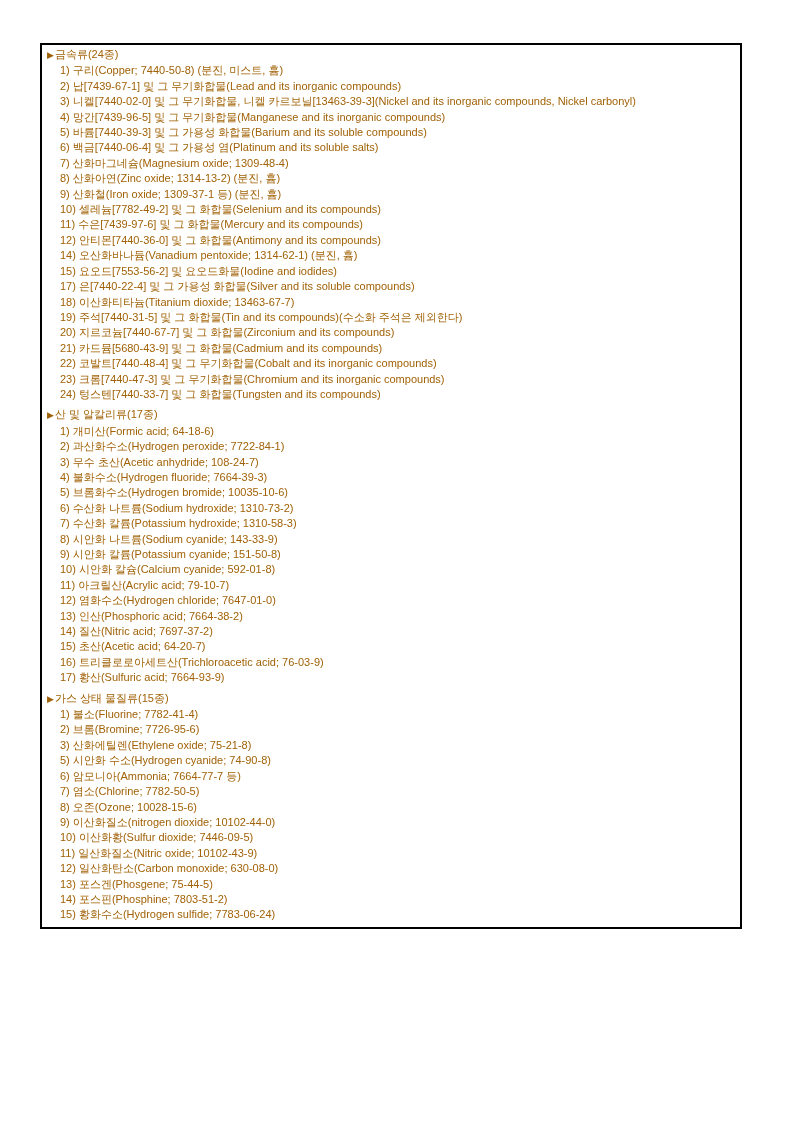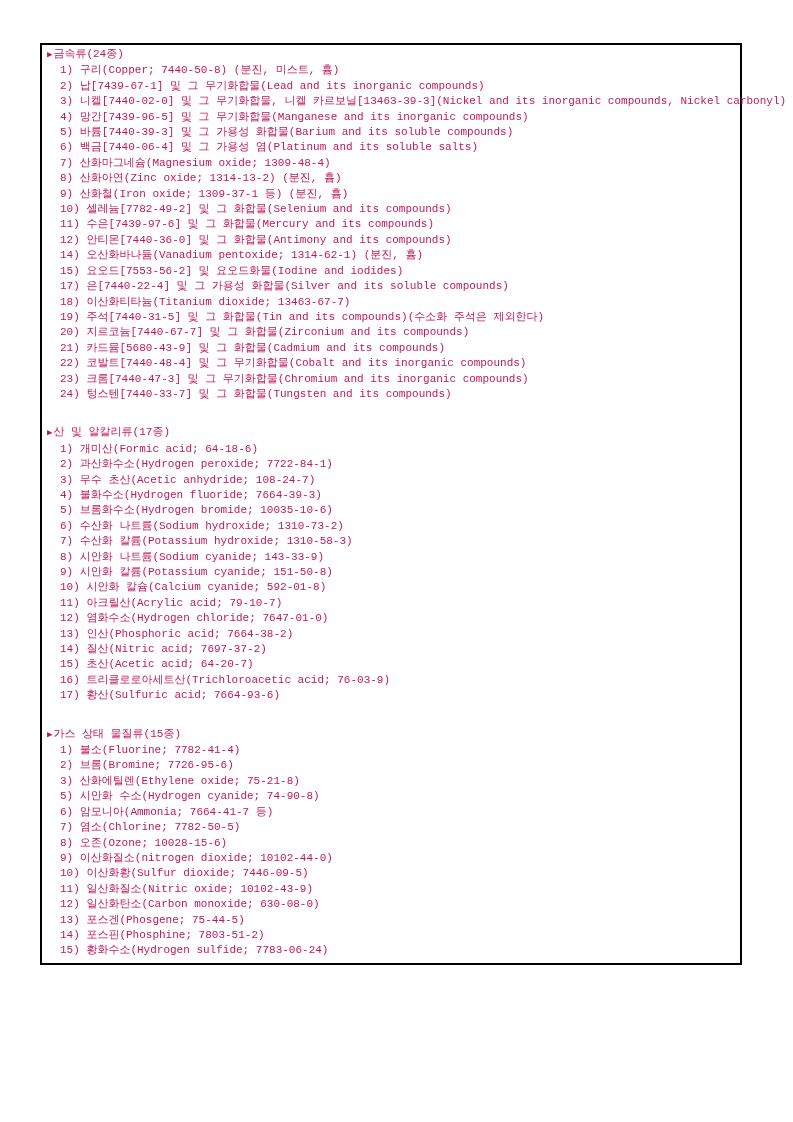--- a/index.html
+++ b/index.html
@@ -5,38 +5,38 @@
   html, body {
     margin: 0;
     padding: 0;
     background: #ffffff;
   }
   .page {
     position: relative;
     width: 793px;
     height: 1122px;
     background: #ffffff;
-    font-family: Liberation Mono, monospace;
-    color: #be185d;
+    font-family: Liberation Sans, sans-serif;
+    color: #a16207;
     overflow: hidden;
   }
   .content-box {
     position: absolute;
     left: 40px;
     top: 43px;
     width: 702px;
     box-sizing: border-box;
     border: 2px solid #000000;
     padding: 2px 6px 4px 5px;
     font-size: 11px;
     line-height: 15.4px;
     background: #ffffff;
   }
   .section + .section {
-    margin-top: 23px;
+    margin-top: 5px;
   }
   .section-header {
     white-space: nowrap;
   }
   .bullet {
     display: inline-block;
     font-size: 9px;
     margin-right: 1px;
     transform: translateY(-0.5px);
   }
@@ -93,32 +93,32 @@
           <div class="item-line">7) 수산화 칼륨(Potassium hydroxide; 1310-58-3)</div>
           <div class="item-line">8) 시안화 나트륨(Sodium cyanide; 143-33-9)</div>
           <div class="item-line">9) 시안화 칼륨(Potassium cyanide; 151-50-8)</div>
           <div class="item-line">10) 시안화 칼슘(Calcium cyanide; 592-01-8)</div>
           <div class="item-line">11) 아크릴산(Acrylic acid; 79-10-7)</div>
           <div class="item-line">12) 염화수소(Hydrogen chloride; 7647-01-0)</div>
           <div class="item-line">13) 인산(Phosphoric acid; 7664-38-2)</div>
           <div class="item-line">14) 질산(Nitric acid; 7697-37-2)</div>
           <div class="item-line">15) 초산(Acetic acid; 64-20-7)</div>
           <div class="item-line">16) 트리클로로아세트산(Trichloroacetic acid; 76-03-9)</div>
-          <div class="item-line">17) 황산(Sulfuric acid; 7664-93-6)</div>
+          <div class="item-line">17) 황산(Sulfuric acid; 7664-93-9)</div>
         </div>
   </div>
 
   <div class="section">
     <div class="section-header"><span class="bullet">▶</span><span class="section-title">가스 상태 물질류(15종)</span></div>
     <div class="section-items">
           <div class="item-line">1) 불소(Fluorine; 7782-41-4)</div>
           <div class="item-line">2) 브롬(Bromine; 7726-95-6)</div>
           <div class="item-line">3) 산화에틸렌(Ethylene oxide; 75-21-8)</div>
           <div class="item-line">5) 시안화 수소(Hydrogen cyanide; 74-90-8)</div>
-          <div class="item-line">6) 암모니아(Ammonia; 7664-41-7 등)</div>
+          <div class="item-line">6) 암모니아(Ammonia; 7664-77-7 등)</div>
           <div class="item-line">7) 염소(Chlorine; 7782-50-5)</div>
           <div class="item-line">8) 오존(Ozone; 10028-15-6)</div>
           <div class="item-line">9) 이산화질소(nitrogen dioxide; 10102-44-0)</div>
           <div class="item-line">10) 이산화황(Sulfur dioxide; 7446-09-5)</div>
           <div class="item-line">11) 일산화질소(Nitric oxide; 10102-43-9)</div>
           <div class="item-line">12) 일산화탄소(Carbon monoxide; 630-08-0)</div>
           <div class="item-line">13) 포스겐(Phosgene; 75-44-5)</div>
           <div class="item-line">14) 포스핀(Phosphine; 7803-51-2)</div>
           <div class="item-line">15) 황화수소(Hydrogen sulfide; 7783-06-24)</div>
         </div>

